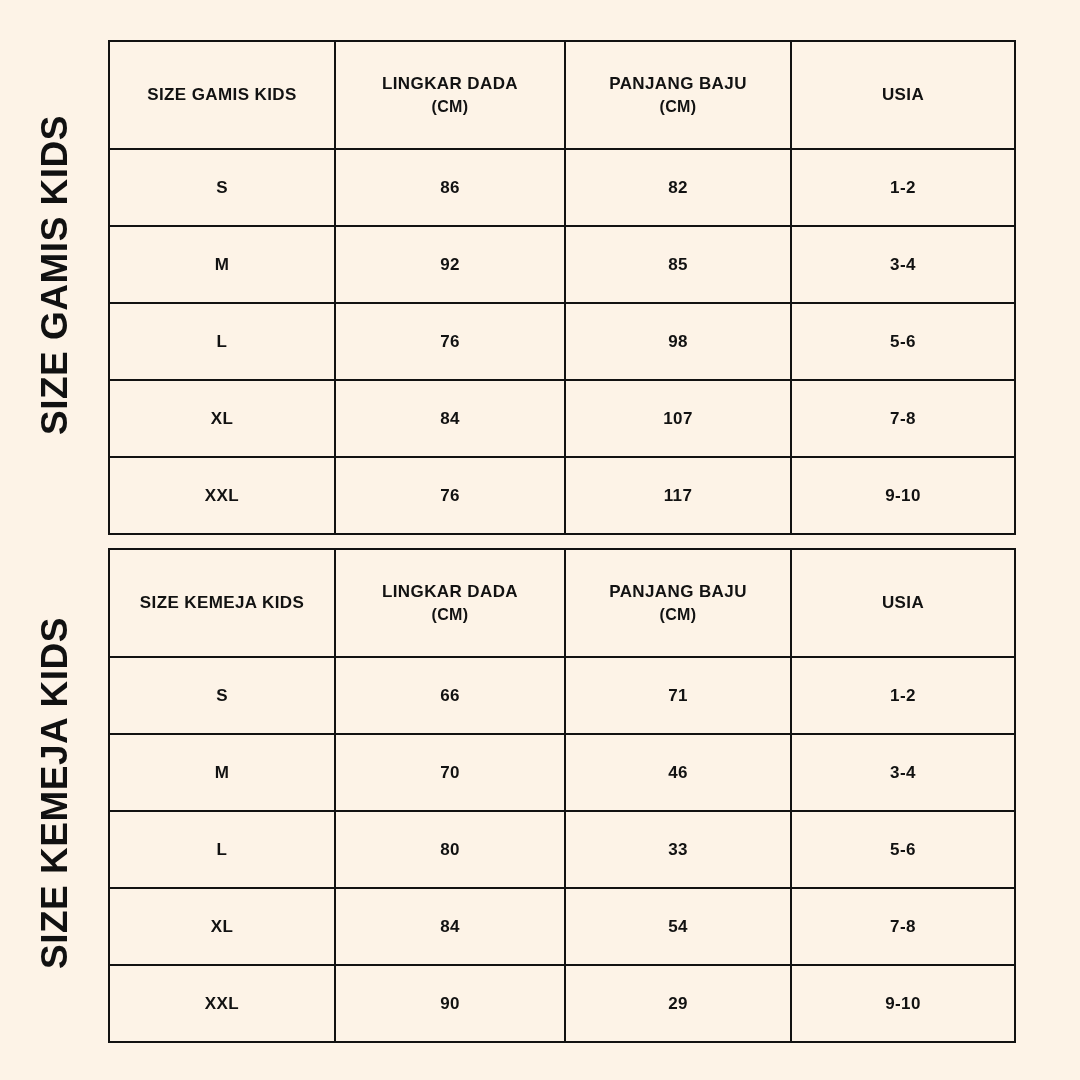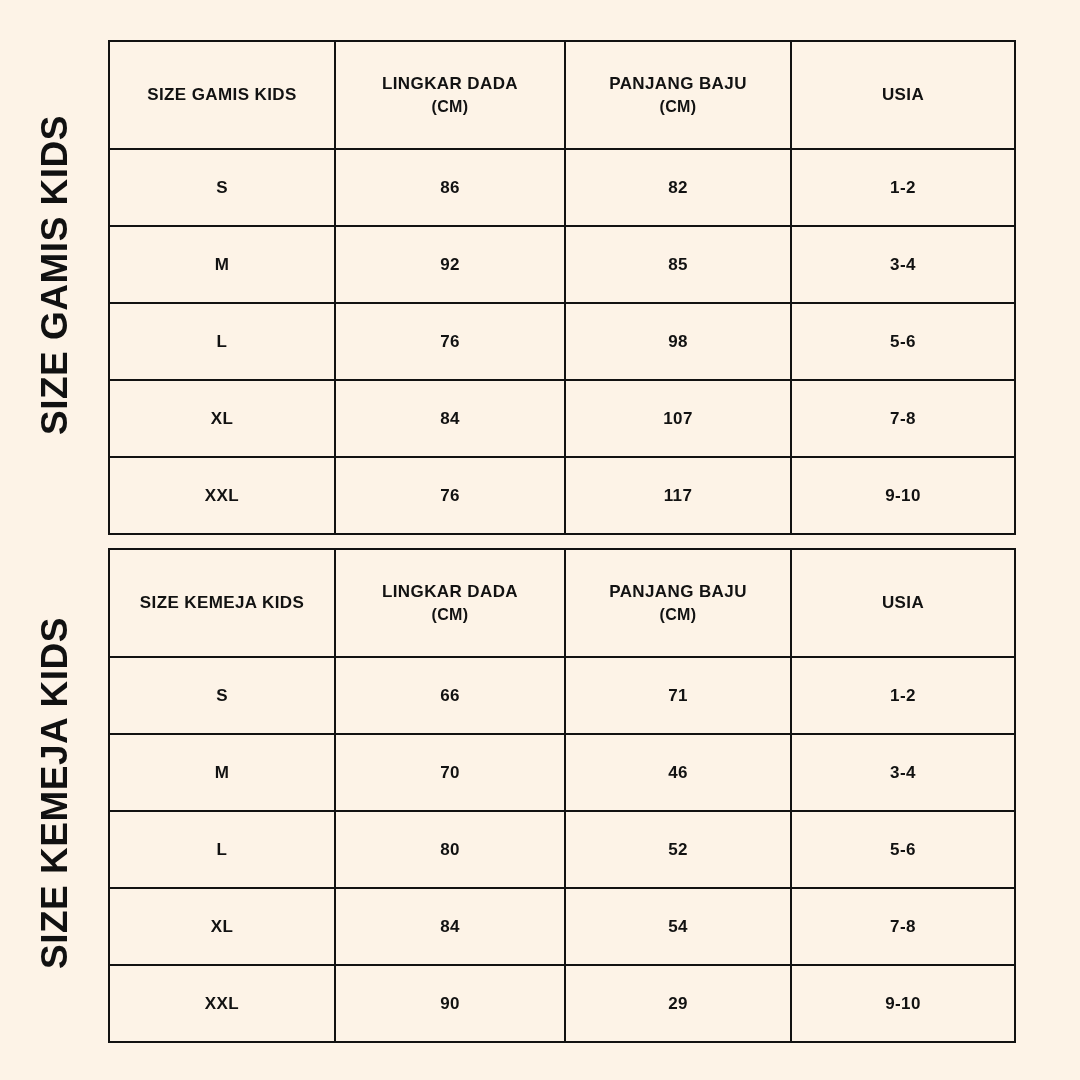--- a/index.html
+++ b/index.html
@@ -195,21 +195,21 @@
         </tr>
         <tr>
           <td>M</td>
           <td>70</td>
           <td>46</td>
           <td>3-4</td>
         </tr>
         <tr>
           <td>L</td>
           <td>80</td>
-          <td>52</td>
+          <td>33</td>
           <td>5-6</td>
         </tr>
         <tr>
           <td>XL</td>
           <td>84</td>
           <td>54</td>
           <td>7-8</td>
         </tr>
         <tr>
           <td>XXL</td>

